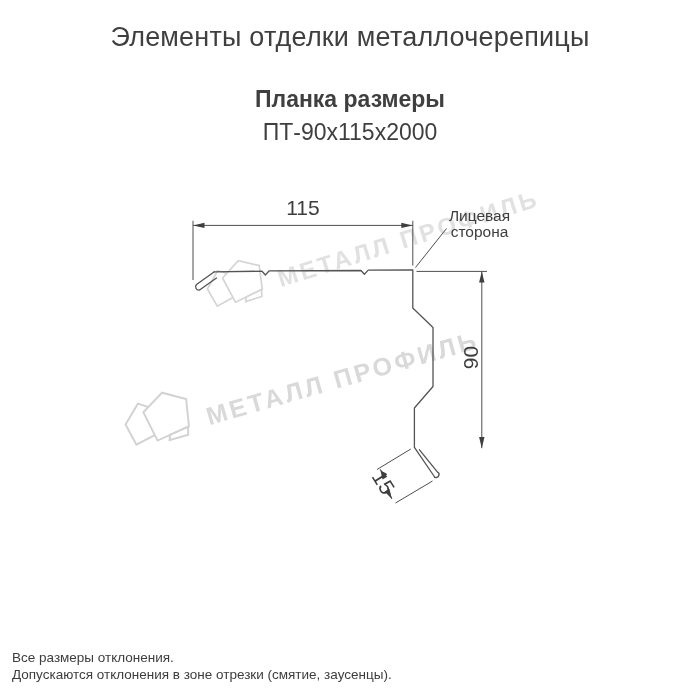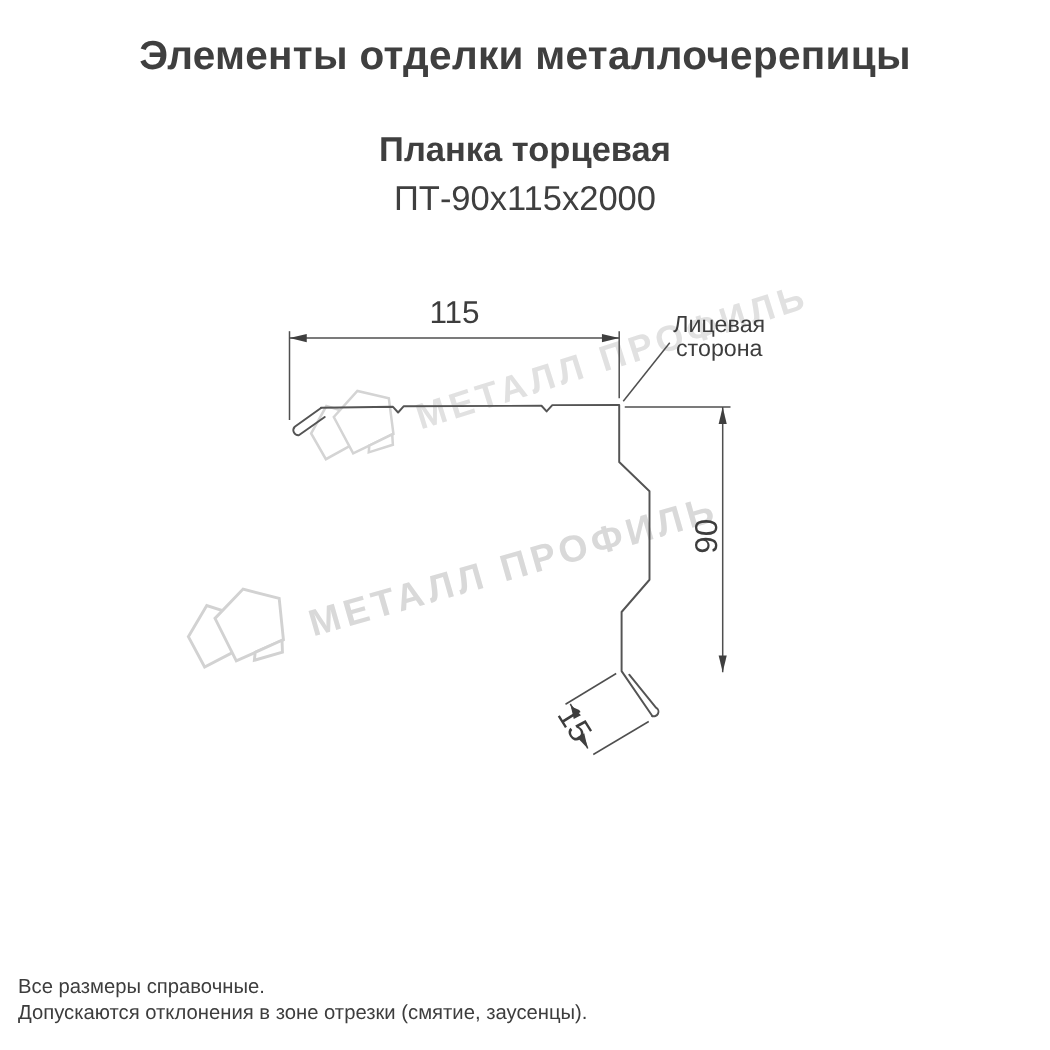--- a/index.html
+++ b/index.html
@@ -1,20 +1,20 @@
 <!DOCTYPE html>
 <html><head>
 <meta charset="utf-8">
 <style>
   html,body{margin:0;padding:0;background:#fff;}
   .page{position:relative;width:700px;height:700px;background:#ffffff;overflow:hidden;
         font-family:"Liberation Sans","DejaVu Sans",sans-serif;}
   
   .hdr{position:absolute;left:0;width:700px;text-align:center;color:#3f3f3f;}
-  .hdr.title{top:22px;font-size:27px;font-weight:bold;letter-spacing:0.2px;}
+  .hdr.title{top:22px;font-size:27px;font-weight:normal;letter-spacing:0.2px;}
   .hdr.subtitle{top:86px;font-size:23px;font-weight:bold;}
   .hdr.code{top:119px;font-size:23px;font-weight:normal;}
   
   .wm{position:absolute;display:flex;align-items:flex-end;z-index:1;pointer-events:none;}
   .wm-text{font-weight:bold;color:#dcdcdc;white-space:nowrap;margin-left:9px;}
   .wm1{left:213px;top:263px;height:52px;transform:rotate(-17.5deg);transform-origin:0 100%;}
   .wm1 .wm-text{font-size:24px;letter-spacing:3px;color:#e1e1e1;}
   .wm2{left:131px;top:400px;height:54px;transform:rotate(-16deg);transform-origin:0 100%;}
   .wm2 .wm-text{font-size:25px;letter-spacing:3px;color:#d9d9d9;}
   
@@ -26,21 +26,21 @@
   .lbltext{fill:#3d3d3d;font-size:15.5px;}
   
   .footer{position:absolute;left:12px;top:649px;color:#3d3d3d;font-size:13.5px;line-height:17px;}
 </style>
 </head>
 <body>
 
 <div class="page">
 
   <div class="hdr title">Элементы отделки металлочерепицы</div>
-  <div class="hdr subtitle">Планка торцевая</div>
+  <div class="hdr subtitle">Планка размеры</div>
   <div class="hdr code">ПТ-90х115х2000</div>
 
   <div class="wm wm1">
     <svg width="64" height="48" viewBox="0 0 76 54">
       <path d="M 3,24 L 21,7 L 36,17 L 33,42 L 8,47 Z" fill="#ffffff" stroke="#d4d4d4" stroke-width="2"></path>
       <path d="M 24,17 L 48,3 L 70,16 L 65,44 L 30,49 Z" fill="#ffffff" stroke="#d4d4d4" stroke-width="2"></path>
       <path d="M 44,47 L 64,44 L 62,52 L 42,52 Z" fill="#ffffff" stroke="#d4d4d4" stroke-width="2"></path>
     </svg>
     <span class="wm-text">МЕТАЛЛ ПРОФИЛЬ</span>
   </div>
@@ -94,17 +94,17 @@
     </g>
 
     <g>
       <path class="dim" d="M 446.5,228.5 L 415.5,267.5"></path>
       <text class="lbltext" x="479.5" y="221" text-anchor="middle">Лицевая</text>
       <text class="lbltext" x="479.5" y="237" text-anchor="middle">сторона</text>
     </g>
   </svg>
 
   <div class="footer">
-    <div>Все размеры справочные.</div>
+    <div>Все размеры отклонения.</div>
     <div>Допускаются отклонения в зоне отрезки (смятие, заусенцы).</div>
   </div>
 
 </div>
 
 </body></html>

